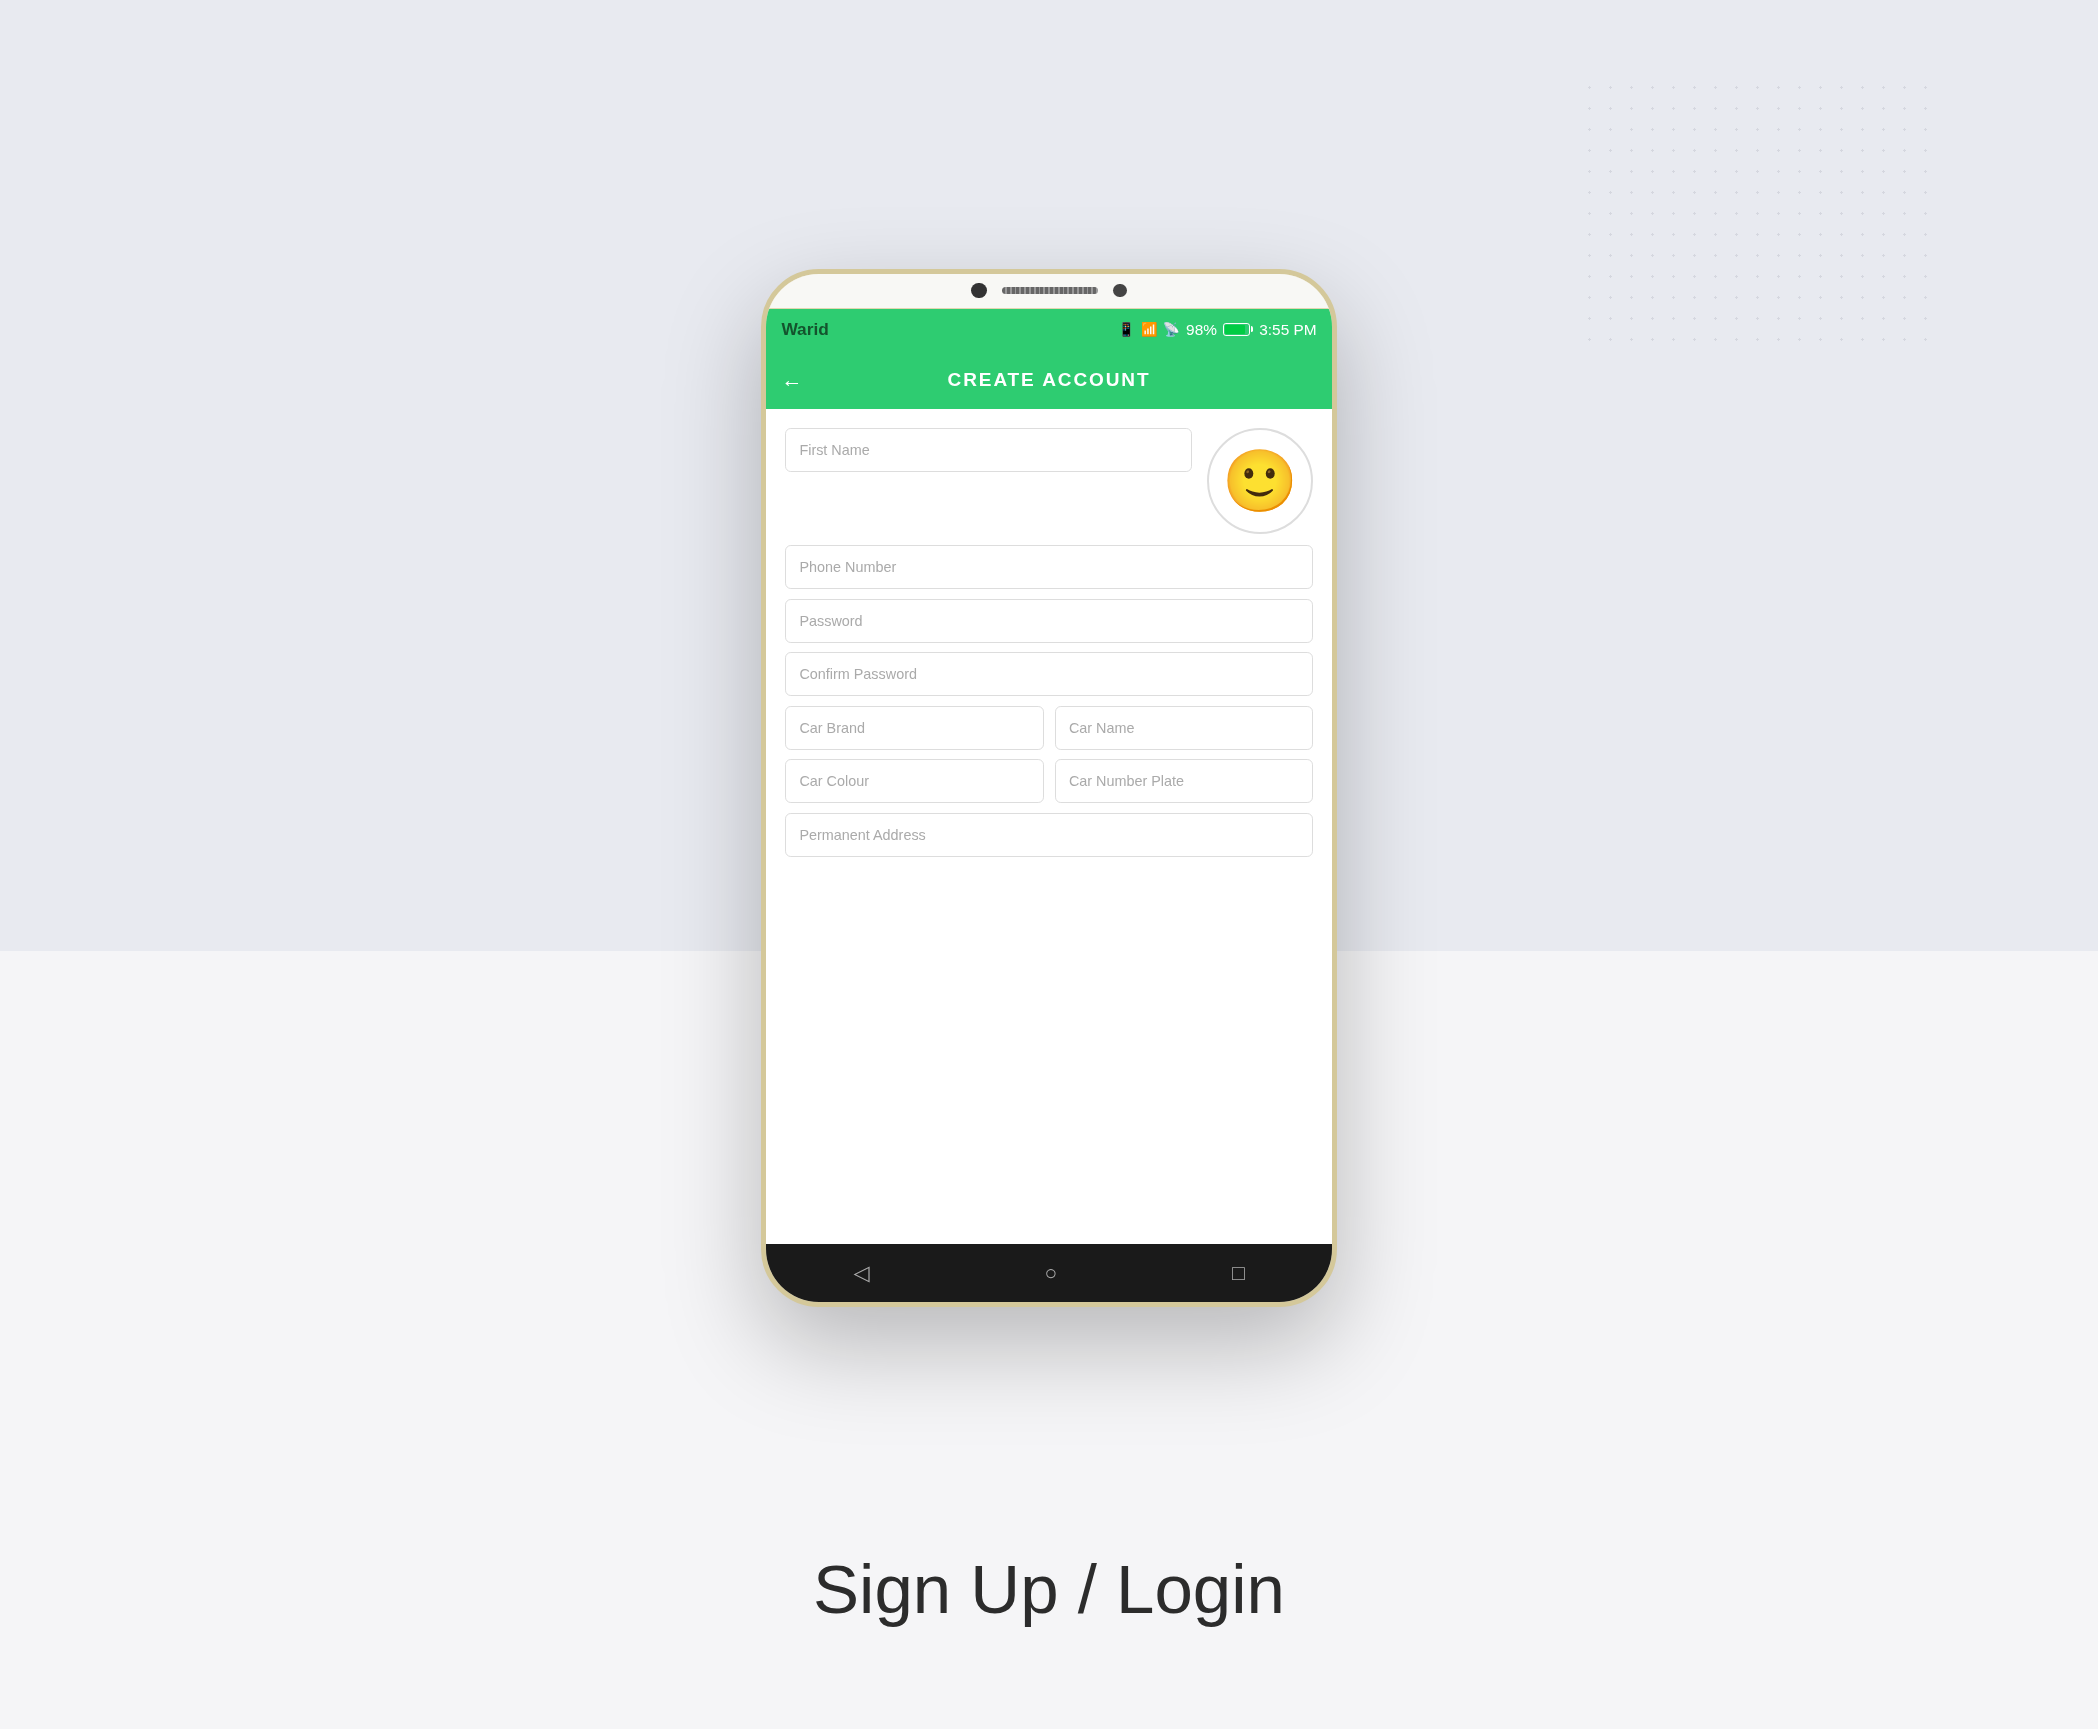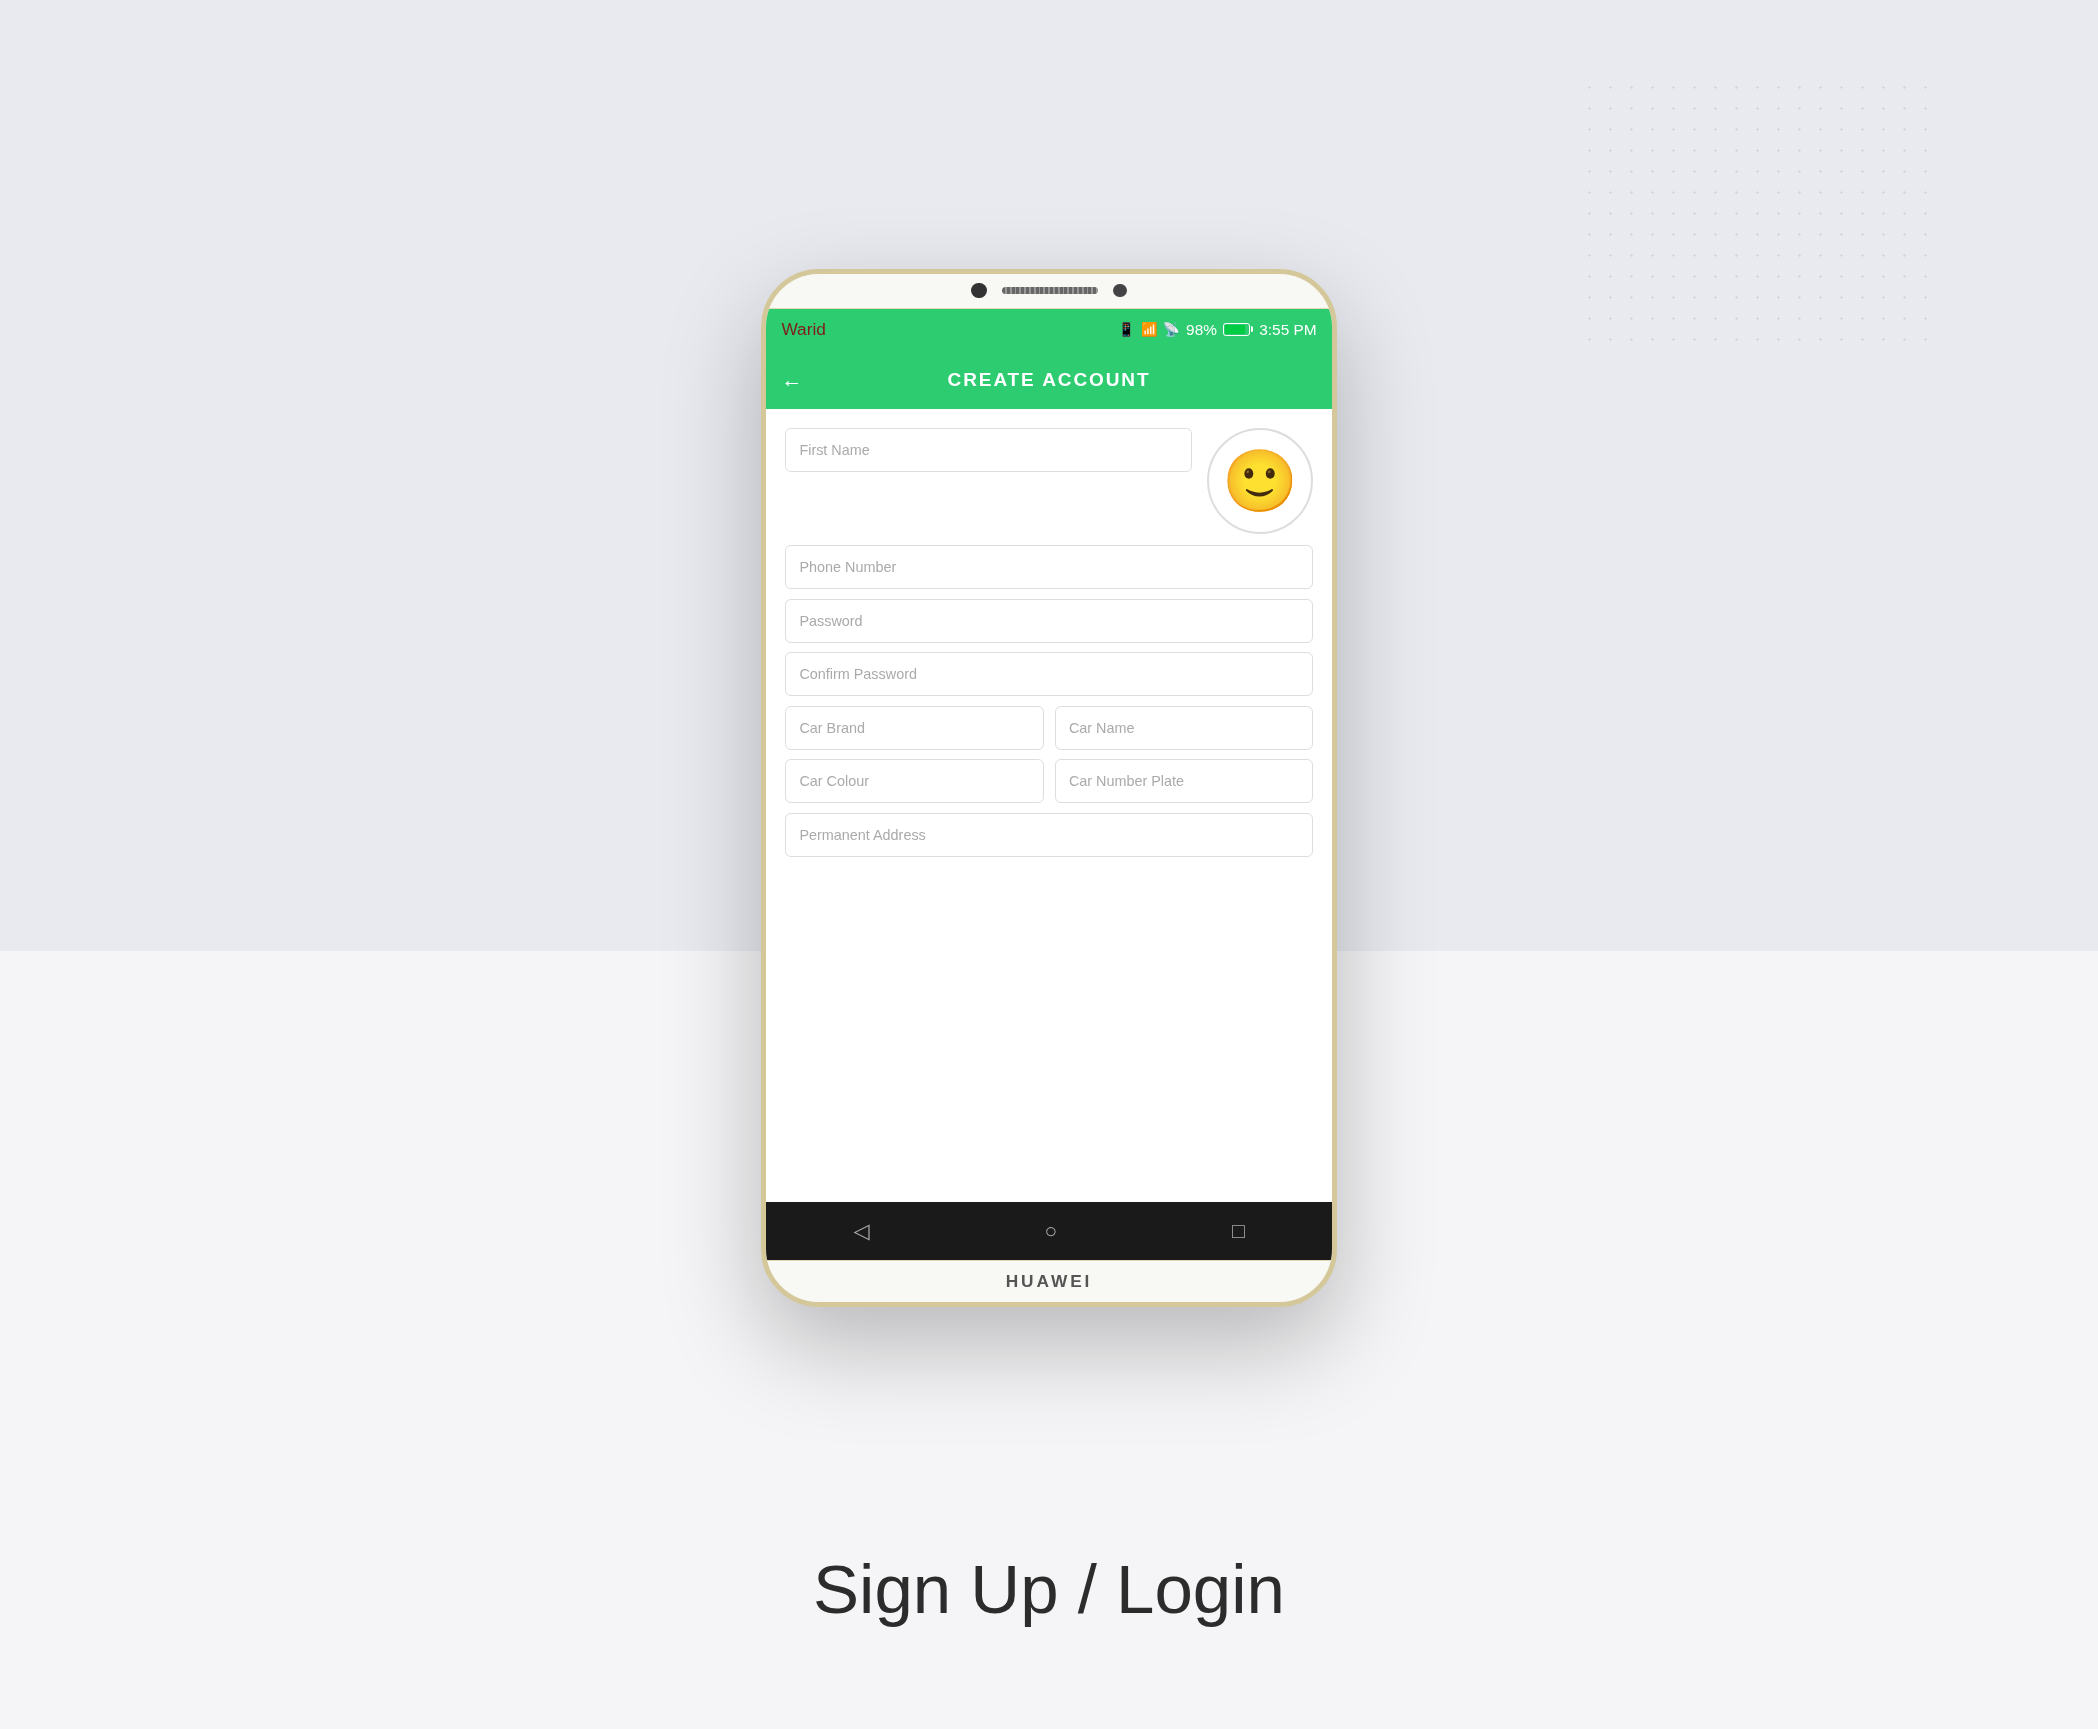--- a/index.html
+++ b/index.html
@@ -115,22 +115,22 @@
       background: #2ecc71;
       display: flex;
       align-items: center;
       justify-content: space-between;
       padding: 0 15.4px;
       flex-shrink: 0;
     }
 
     .status-left {
       font-size: 17.3px;
-      color: #7f1d1d;
-      font-weight: 400;
+      color: #14532d;
+      font-weight: 700;
     }
 
     .status-right {
       display: flex;
       align-items: center;
       gap: 5.8px;
       font-size: 15.4px;
       color: white;
     }
 
@@ -376,21 +376,18 @@
       </div>
 
     </div>
 
     <div class="phone-nav">
       <span class="nav-btn">◁</span>
       <span class="nav-btn">○</span>
       <span class="nav-btn">□</span>
     </div>
 
-    <div class="huawei-label">
-      <span class="huawei-text">HUAWEI</span>
-    </div>
 
   </div>
 </div>
 
 <span class="page-title">Sign Up / Login</span>
 
 
 </body></html>

